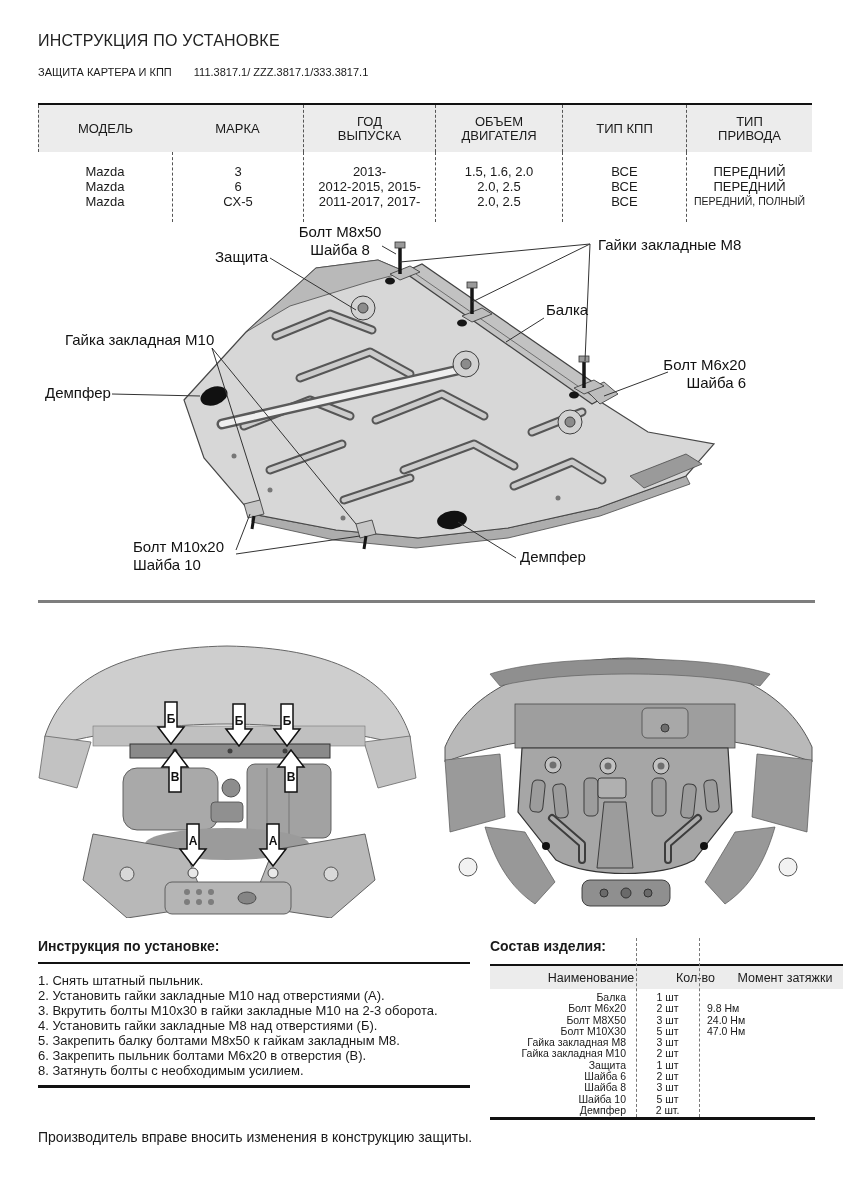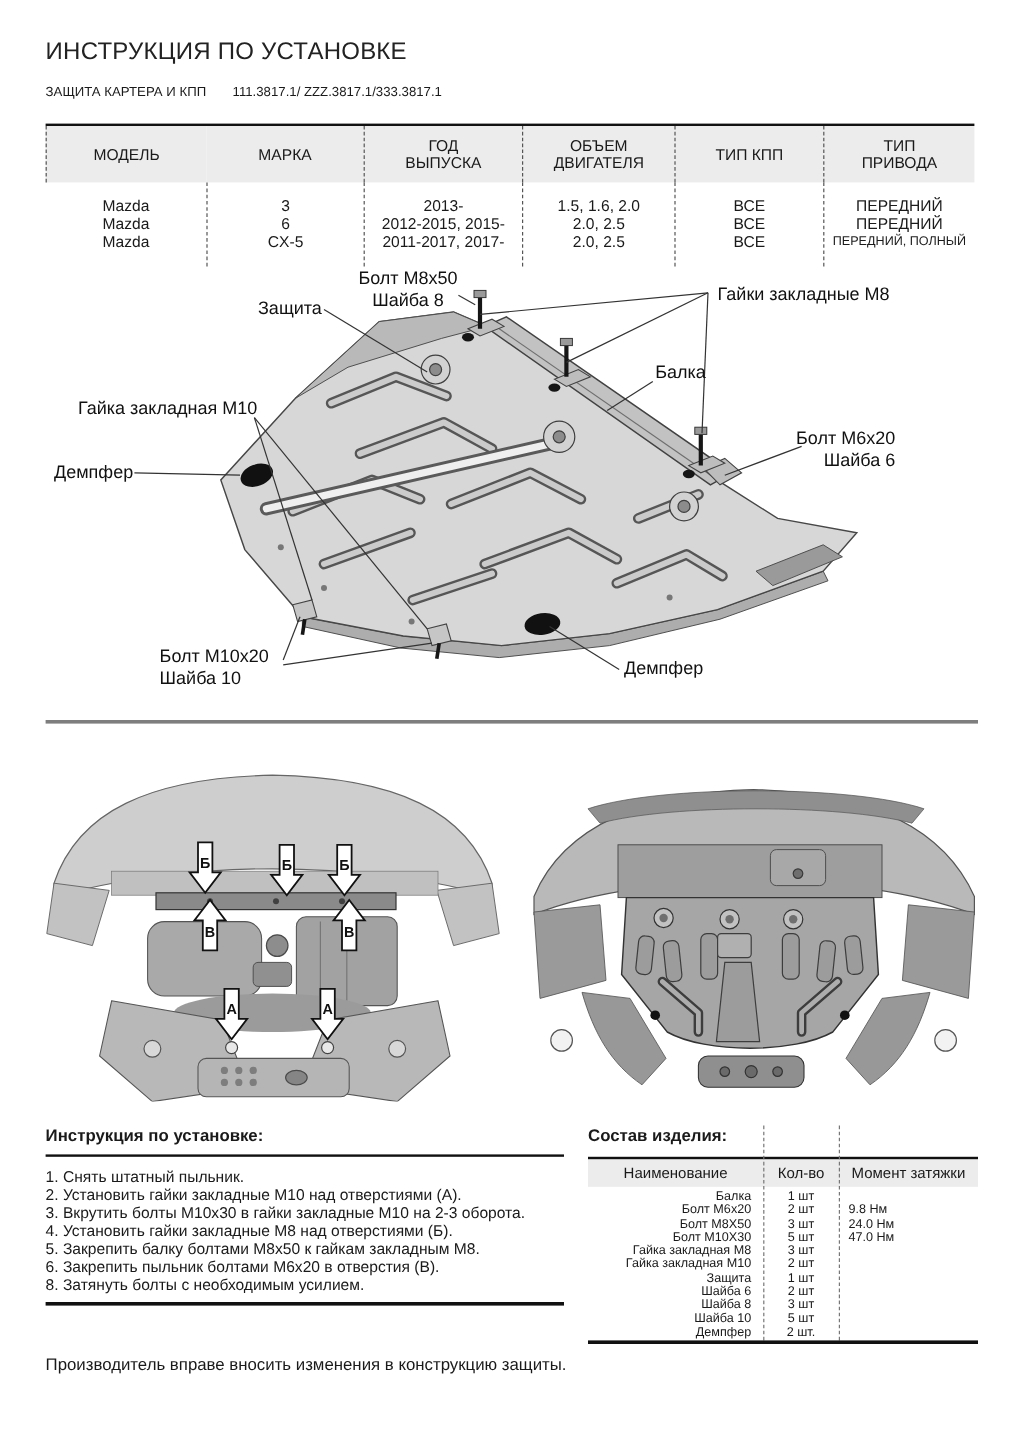--- a/index.html
+++ b/index.html
@@ -3,21 +3,21 @@
 <meta charset="utf-8">
 <style>
   html,body{margin:0;padding:0;background:#9a9a9a;}
   .page{
     position:relative;width:849px;height:1200px;background:#ffffff;
     font-family:"Liberation Sans","DejaVu Sans",sans-serif;color:#1a1a1a;
     margin:0 auto;overflow:hidden;
   }
   .abs{position:absolute;}
   
-  .hdr-line1{font-size:20px;color:#222;letter-spacing:.2px;}
+  .hdr-line1{font-size:16px;color:#222;letter-spacing:.2px;}
   .hdr-line2{font-size:11px;font-weight:normal;margin-top:16px;}
   .hdr-codes{margin-left:22px;}
   
   .vtable{left:38px;top:103px;width:774px;border-top:2px solid #111;
           display:grid;grid-template-columns:134px 131px 132px 127px 124px 126px;}
   .vt-h{height:47px;background:#ececec;display:flex;align-items:center;justify-content:center;
         text-align:center;font-size:13px;line-height:14px;white-space:pre-line;}
   .vt-b{height:58px;padding-top:12px;text-align:center;}
   .vt-b div{height:15px;font-size:13px;line-height:15px;}
   .vt-b div.small{font-size:10.5px;}
@@ -27,21 +27,21 @@
   
   .instr{left:38px;top:938px;width:432px;}
   .sec-title{font-size:14px;font-weight:bold;height:24px;}
   .instr-rule{border-top:2px solid #111;margin-bottom:9px;}
   .step{font-size:13px;line-height:15px;}
   .instr-bottom{border-top:3px solid #111;margin-top:7px;}
   
   .parts{left:490px;top:938px;width:325px;height:181px;}
   .p-head{position:absolute;left:0;top:26px;width:325px;height:23px;background:#ececec;
           border-top:2px solid #111;display:grid;grid-template-columns:146px 63px 116px;
-          align-items:center;font-size:12.5px;text-align:center;}
+          align-items:center;font-size:12.5px;text-align:center;padding-left:28px;}
   .p-rows{position:absolute;left:0;top:54px;width:325px;}
   .p-row{display:grid;grid-template-columns:146px 63px 116px;height:11.3px;
          font-size:10.5px;line-height:11.3px;}
   .p-name{text-align:right;padding-right:10px;}
   .p-qty{text-align:center;}
   .p-tq{text-align:left;padding-left:8px;}
   .p-bottom{position:absolute;left:0;top:179px;width:325px;border-top:3px solid #111;}
   .vdash{position:absolute;top:0;height:179px;border-left:1px dashed #777;}
   
   .footer{left:38px;top:1128px;font-size:14px;line-height:19px;}

